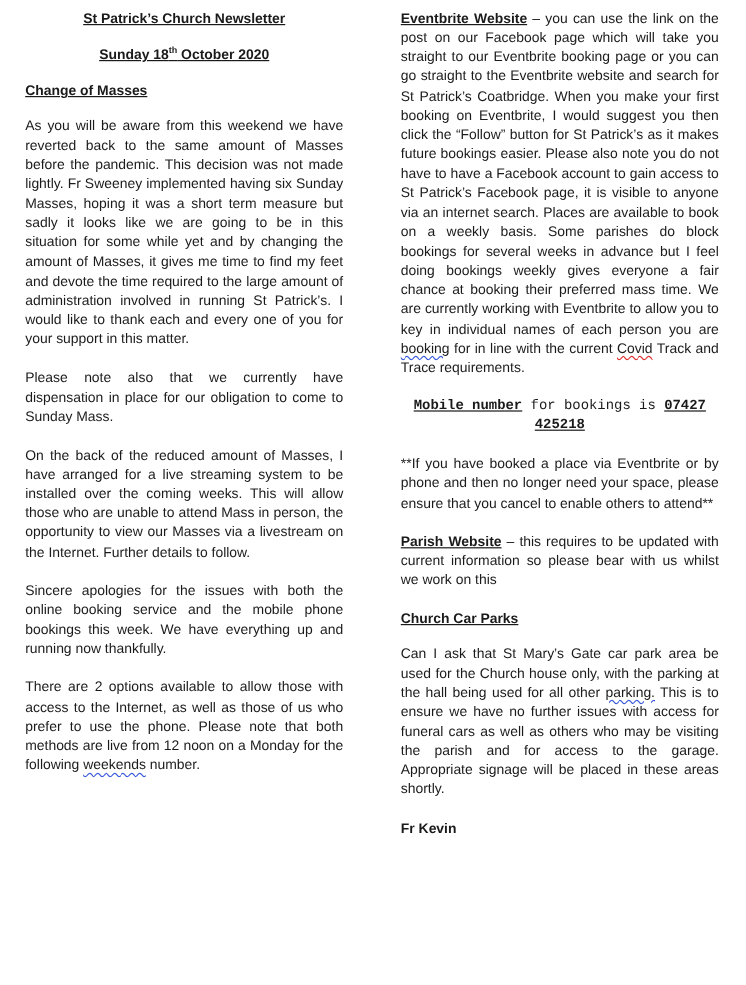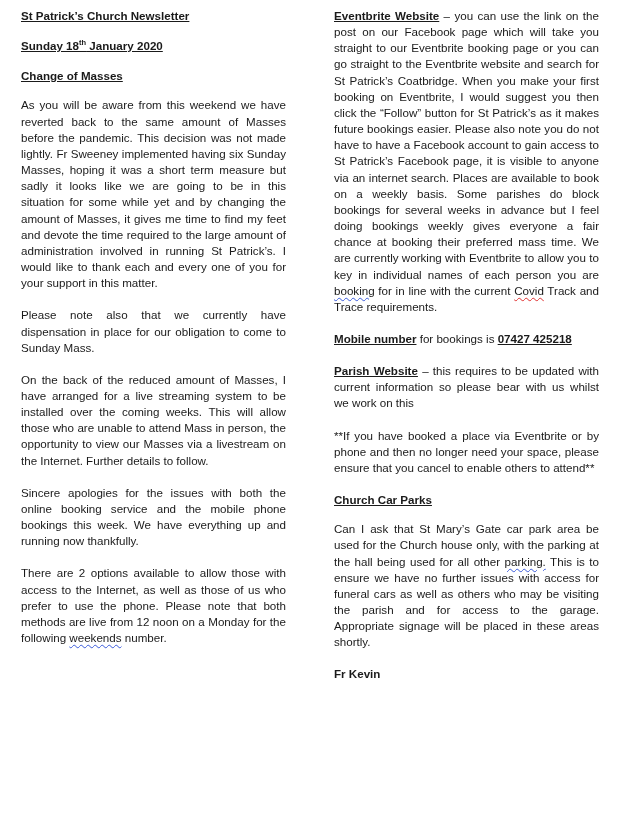--- a/index.html
+++ b/index.html
@@ -5,53 +5,53 @@
     html, body { margin: 0; padding: 0; background: #ffffff; }
     body {
       width: 622px; height: 821px; overflow: hidden; position: relative;
       font-family: "Liberation Sans", sans-serif; color: #1a1a1a;
       font-size: 11.6px; line-height: 16.15px;
     }
     .col { position: absolute; top: 8px; }
     .col-left { left: 21px; width: 265px; }
     .col-right { left: 334px; width: 265px; }
     p { margin: 0 0 16px 0; text-align: justify; }
-    .title { font-weight: bold; text-decoration: underline; margin: 0 0 14px 0; }
+    .title { text-align: center; font-weight: bold; text-decoration: underline; margin: 0 0 14px 0; }
     .title sup { font-size: 7.5px; line-height: 0; vertical-align: super; }
     .heading { font-weight: bold; text-decoration: underline; margin: 0 0 13px 0; text-align: left; }
     .lead { font-weight: bold; text-decoration: underline; }
     .strong-u { font-weight: bold; text-decoration: underline; }
     .sign { font-weight: bold; text-align: left; }
     .spell-blue { text-decoration: underline wavy #3b5bdb; text-decoration-thickness: 1px; text-underline-offset: 2px; }
     .spell-red { text-decoration: underline wavy #e03131; text-decoration-thickness: 1px; text-underline-offset: 2px; margin-top: 34px; }
-    .lastline-left { text-align: left; }
+    .lastline-left { text-align: center; font-family: Liberation Mono, monospace; }
   </style>
 </head>
 <body>
 
 <div class="col col-left">
   <p class="title">St Patrick’s Church Newsletter</p>
-  <p class="title"><span>Sunday 18</span><sup>th</sup><span> January 2020</span></p>
+  <p class="title"><span>Sunday 18</span><sup>th</sup><span> October 2020</span></p>
 
   <p class="heading">Change of Masses</p>
   <p>As you will be aware from this weekend we have reverted back to the same amount of Masses before the pandemic. This decision was not made lightly. Fr Sweeney implemented having six Sunday Masses, hoping it was a short term measure but sadly it looks like we are going to be in this situation for some while yet and by changing the amount of Masses, it gives me time to find my feet and devote the time required to the large amount of administration involved in running St Patrick’s. I would like to thank each and every one of you for your support in this matter.</p>
   <p>Please note also that we currently have dispensation in place for our obligation to come to Sunday Mass.</p>
   <p>On the back of the reduced amount of Masses, I have arranged for a live streaming system to be installed over the coming weeks. This will allow those who are unable to attend Mass in person, the opportunity to view our Masses via a livestream on the Internet. Further details to follow.</p>
 
   <p>Sincere apologies for the issues with both the online booking service and the mobile phone bookings this week. We have everything up and running now thankfully.</p>
   <p><span>There are 2 options available to allow those with access to the Internet, as well as those of us who prefer to use the phone. Please note that both methods are live from 12 noon on a Monday for the following </span><span class="spell-blue">weekends</span><span> number.</span></p>
 </div>
 
 <div class="col col-right">
   <p><span class="lead">Eventbrite Website</span><span> – you can use the link on the post on our Facebook page which will take you straight to our Eventbrite booking page or you can go straight to the Eventbrite website and search for St Patrick’s Coatbridge. When you make your first booking on Eventbrite, I would suggest you then click the “Follow” button for St Patrick’s as it makes future bookings easier. Please also note you do not have to have a Facebook account to gain access to St Patrick’s Facebook page, it is visible to anyone via an internet search. Places are available to book on a weekly basis. Some parishes do block bookings for several weeks in advance but I feel doing bookings weekly gives everyone a fair chance at booking their preferred mass time. We are currently working with Eventbrite to allow you to key in individual names of each person you are </span><span class="spell-blue">booking</span><span> for in line with the current </span><span class="spell-red">Covid</span><span> Track and Trace requirements.</span></p>
 
   <p class="lastline-left"><span class="lead">Mobile number</span><span> for bookings is </span><span class="strong-u">07427 425218</span></p>
 
+  <p>**If you have booked a place via Eventbrite or by phone and then no longer need your space, please ensure that you cancel to enable others to attend**</p>
+
   <p><span class="lead">Parish Website</span><span> – this requires to be updated with current information so please bear with us whilst we work on this</span></p>
-
-  <p>**If you have booked a place via Eventbrite or by phone and then no longer need your space, please ensure that you cancel to enable others to attend**</p>
 
   <p class="heading">Church Car Parks</p>
   <p><span>Can I ask that St Mary’s Gate car park area be used for the Church house only, with the parking at the hall being used for all other </span><span class="spell-blue">parking.</span><span> This is to ensure we have no further issues with access for funeral cars as well as others who may be visiting the parish and for access to the garage. Appropriate signage will be placed in these areas shortly.</span></p>
 
 
   <p class="sign">Fr Kevin</p>
 </div>
 
 </body></html>

